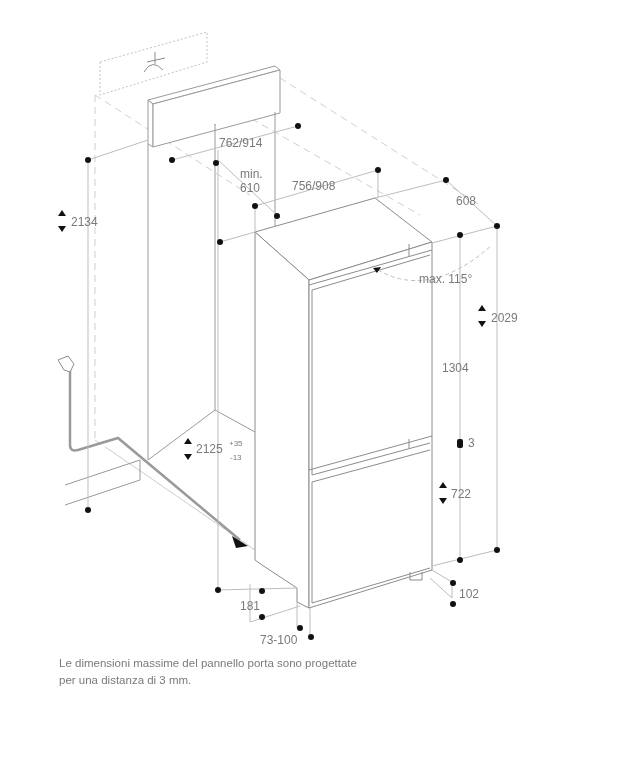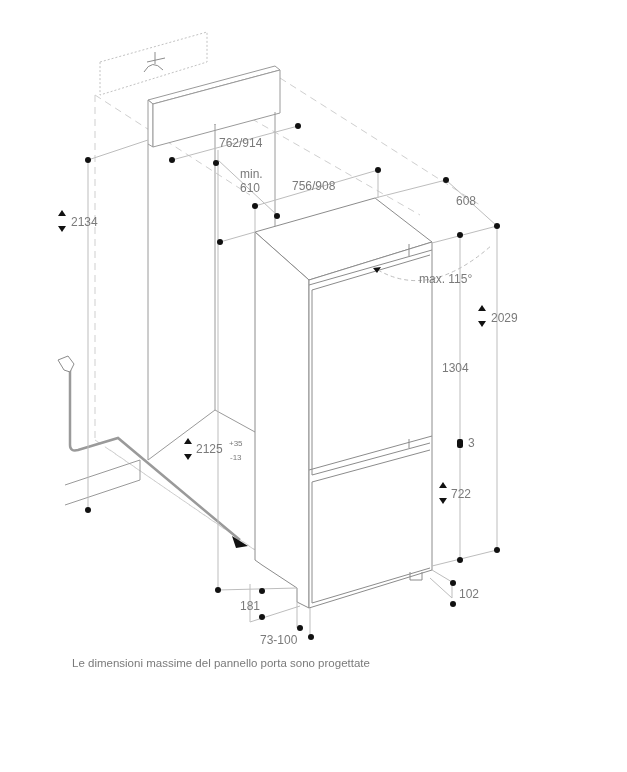--- a/index.html
+++ b/index.html
@@ -1,20 +1,20 @@
 <!DOCTYPE html>
 <html><head>
 <meta charset="utf-8">
 <style>
   html, body { margin: 0; padding: 0; background: #ffffff; }
   body { width: 627px; height: 772px; position: relative; overflow: hidden; font-family: "Liberation Sans", sans-serif; }
   #diagram { position: absolute; left: 0; top: 0; width: 627px; height: 772px; }
   .dim { font-family: "Liberation Sans", sans-serif; font-size: 12px; fill: #7a7a7a; }
   .dim-small { font-family: "Liberation Sans", sans-serif; font-size: 8px; fill: #7a7a7a; }
-  .note { position: absolute; left: 72px; top: 655px; width: 400px; font-size: 11.5px; line-height: 17px; color: #7a7a7a; }
+  .note { position: absolute; left: 59px; top: 655px; width: 400px; font-size: 11.5px; line-height: 17px; color: #7a7a7a; }
   .note span { display: block; }
 </style>
 </head>
 <body>
 
 <svg id="diagram" viewBox="0 0 627 772" xmlns="http://www.w3.org/2000/svg">
   <defs>
     <marker id="arr" markerWidth="6" markerHeight="6" refX="3" refY="3" orient="auto">
       <path d="M0,0 L6,3 L0,6 Z" fill="#111"></path>
     </marker>
@@ -168,13 +168,14 @@
   <text class="dim" x="196" y="453">2125</text>
   <text class="dim-small" x="229" y="446">+35</text>
   <text class="dim-small" x="230" y="460">-13</text>
   <text class="dim" x="240" y="610">181</text>
   <text class="dim" x="260" y="644">73-100</text>
   <text class="dim" x="459" y="598">102</text>
 </svg>
 
 <div class="note">
   <span>Le dimensioni massime del pannello porta sono progettate</span>
+  <span>per una distanza di 3 mm.</span>
 </div>
 
 </body></html>

